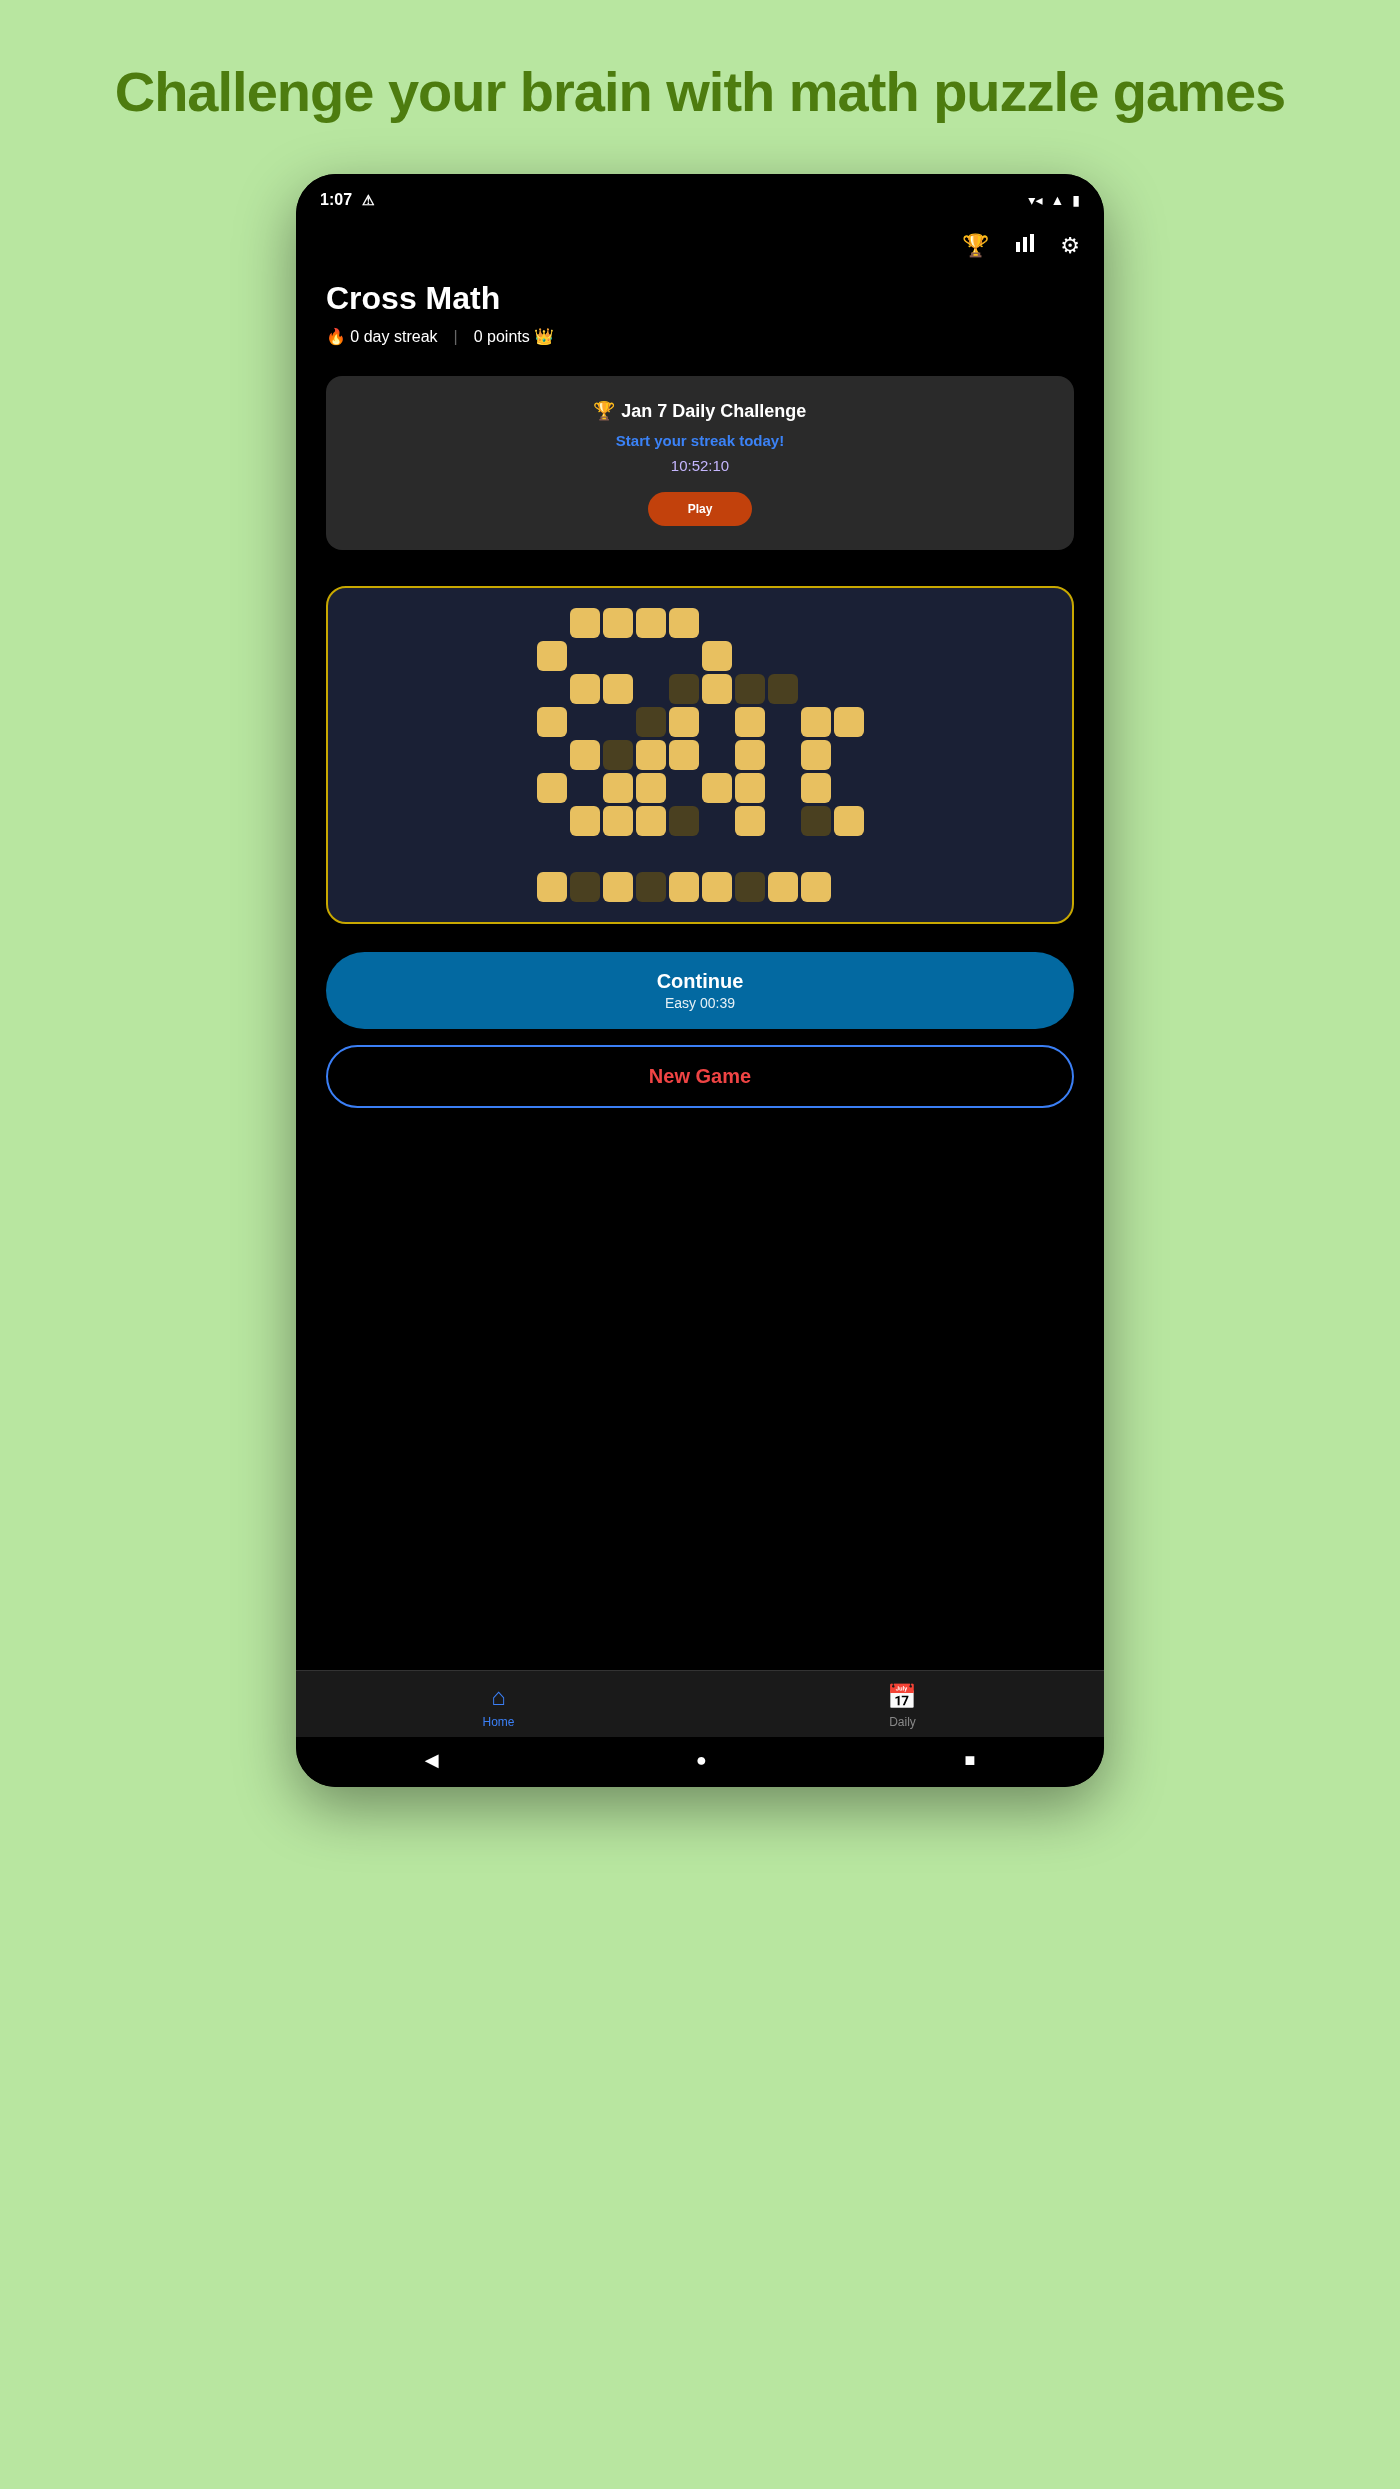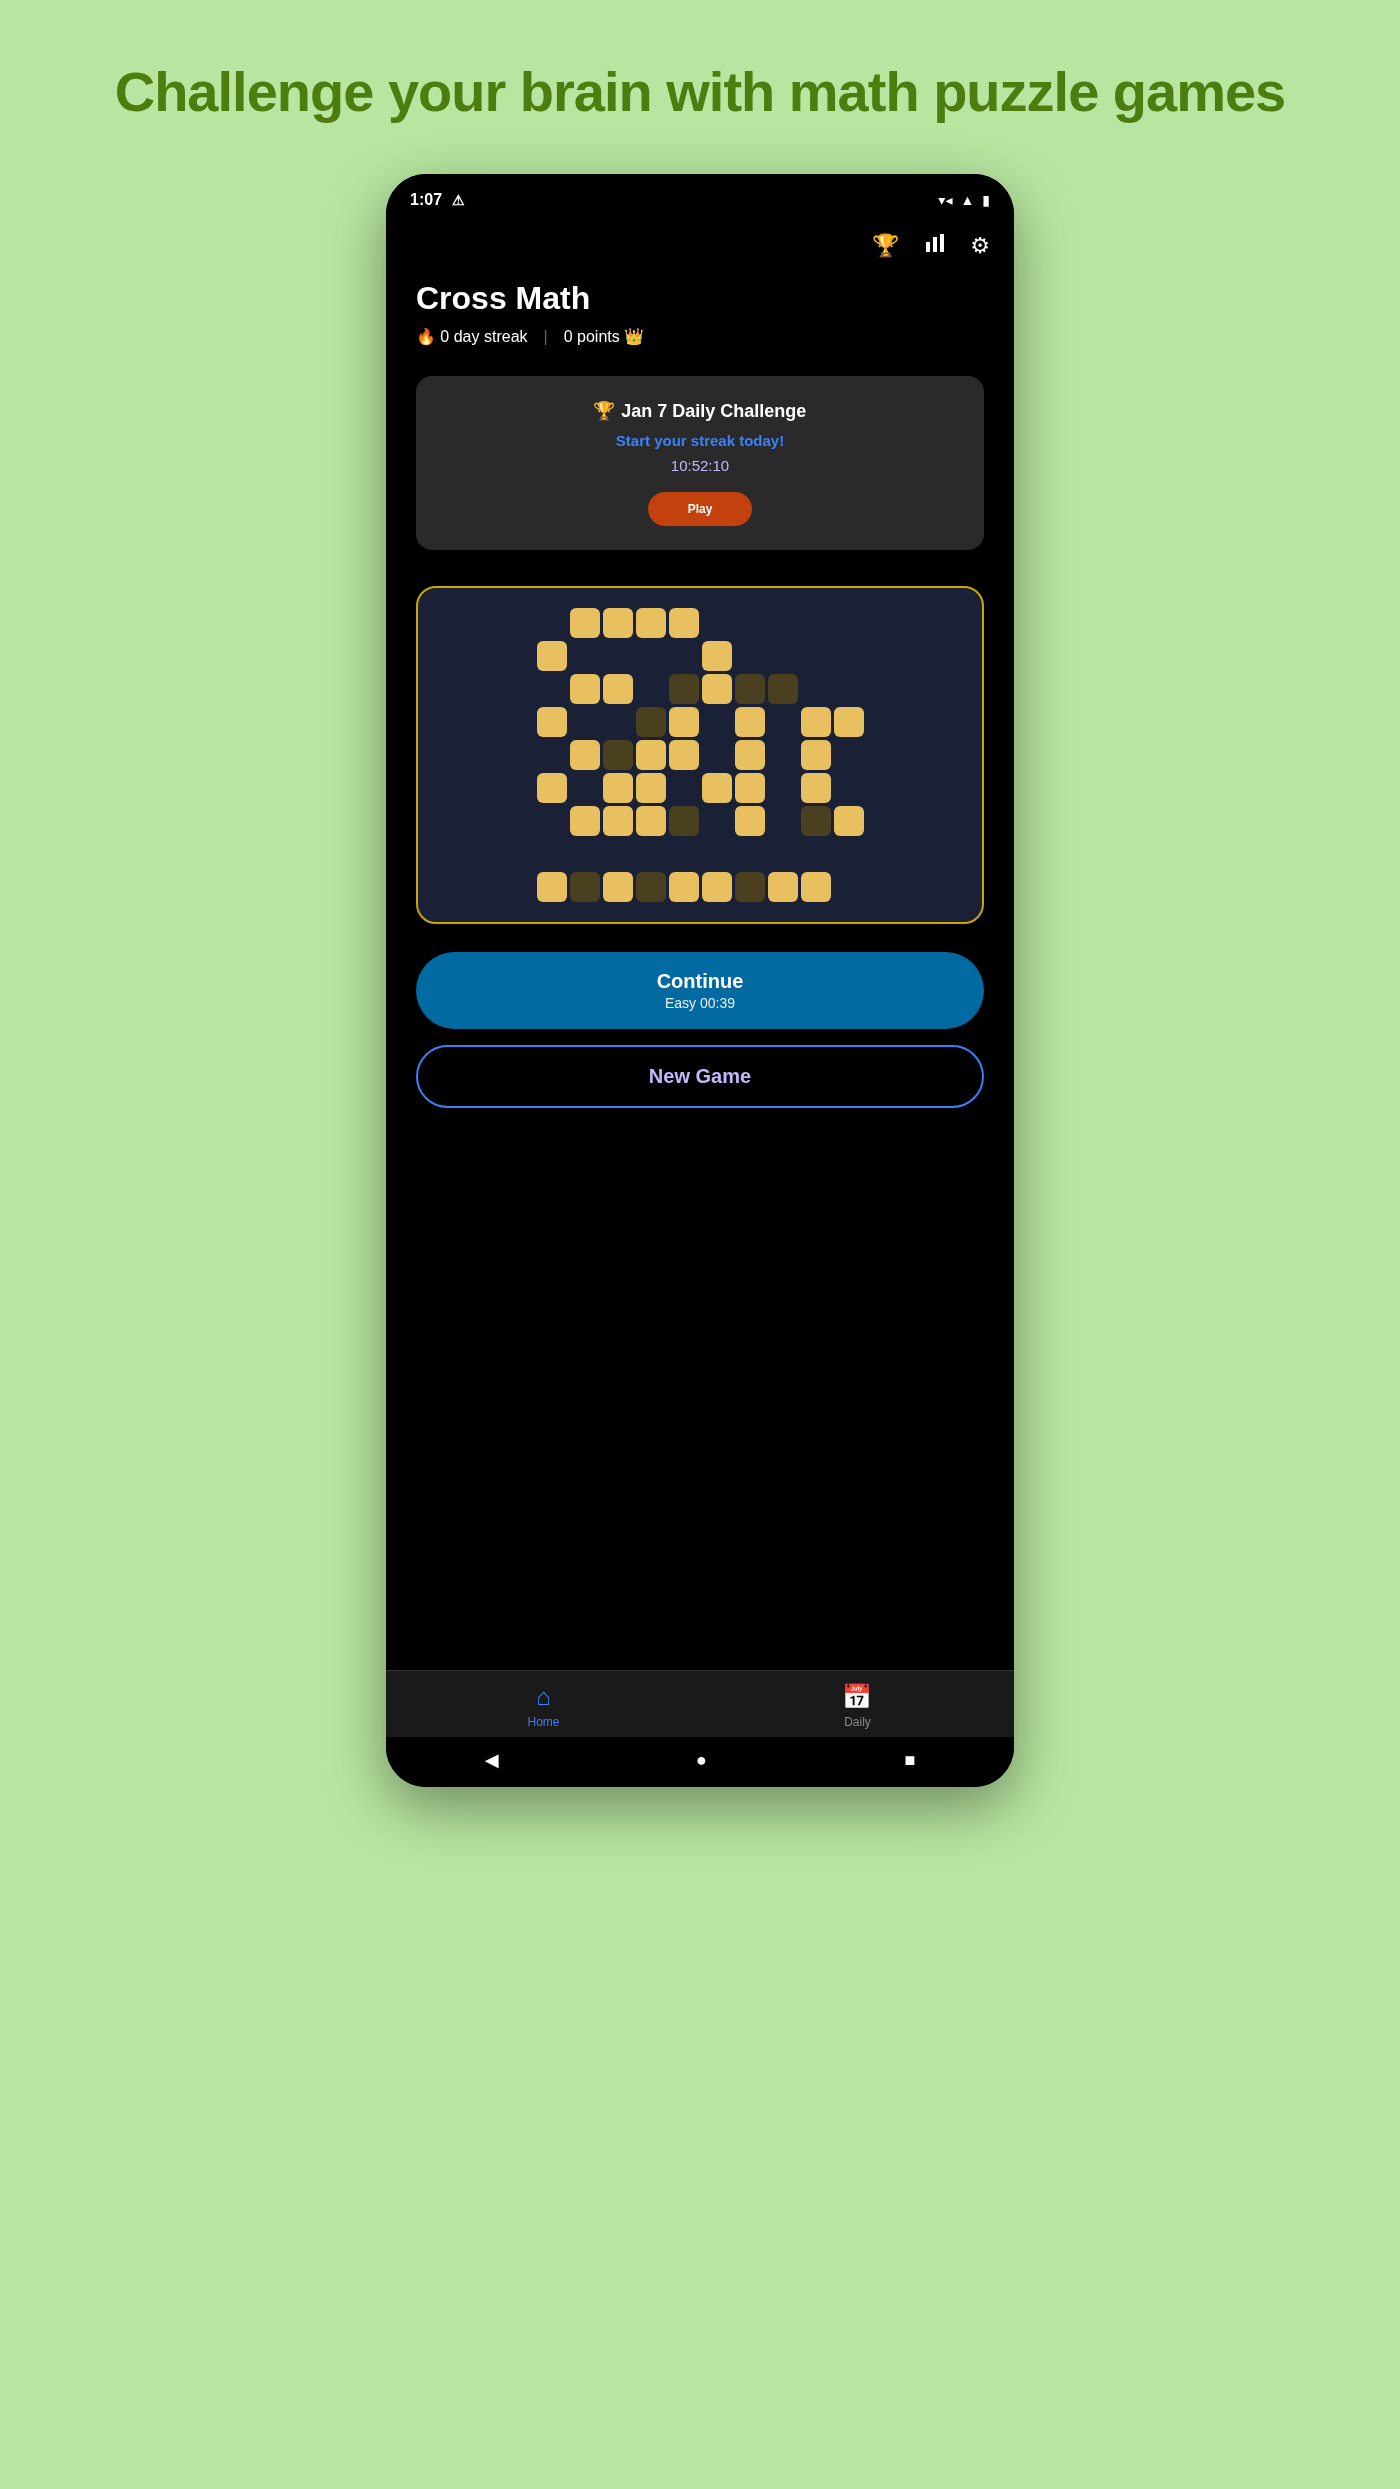--- a/index.html
+++ b/index.html
@@ -21,21 +21,21 @@
 
     .page-title {
       font-size: 56px;
       font-weight: 900;
       color: #4d7c0f;
       line-height: 1.15;
       letter-spacing: -1px;
     }
 
     .phone-frame {
-      width: 628px;
+      width: 808px;
       background: #000;
       border-radius: 40px;
       overflow: hidden;
       box-shadow: 0 20px 60px rgba(0,0,0,0.4);
       margin-bottom: 33px;
     }
 
     
     .status-bar {
       background: #000;
@@ -201,21 +201,21 @@
     }
     .continue-sub {
       font-size: 14px;
       font-weight: 400;
       opacity: 0.9;
     }
 
     
     .new-game-btn {
       background: #000;
-      color: #c4b5fd;
+      color: #ef4444;
       border: 2px solid #3b7ff5;
       border-radius: 40px;
       padding: 18px;
       width: 100%;
       font-size: 20px;
       font-weight: 700;
       cursor: pointer;
       margin-bottom: 20px;
     }
 

